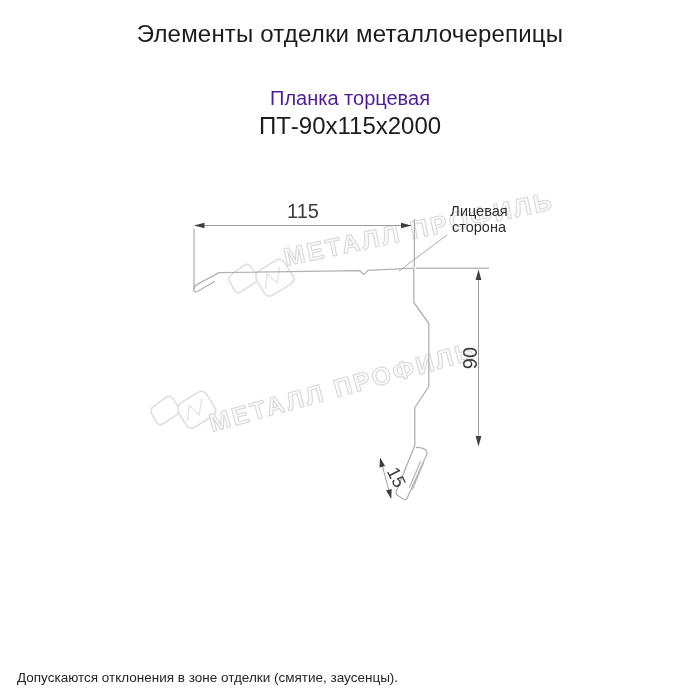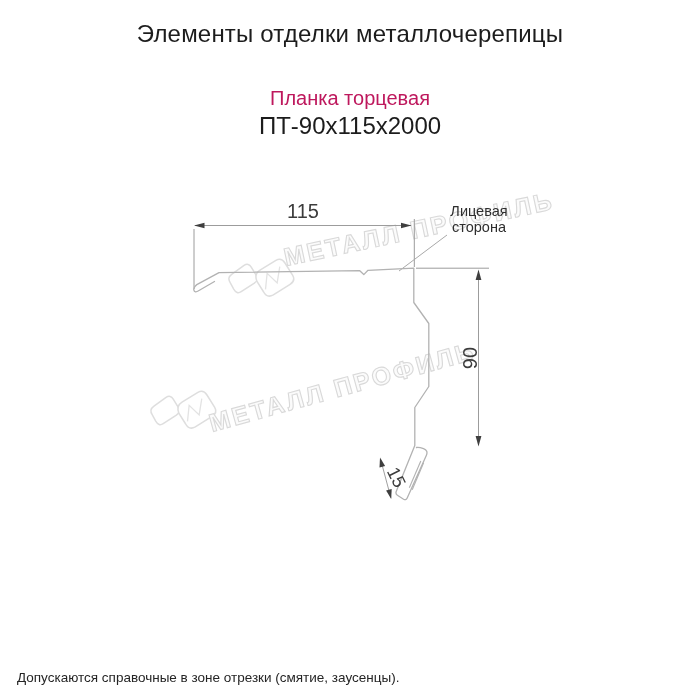--- a/index.html
+++ b/index.html
@@ -7,21 +7,21 @@
     position:relative;width:579px;height:700px;background:#ffffff;overflow:hidden;
     font-family:"Liberation Sans","DejaVu Sans",sans-serif;color:#1c1c1c;
   }
   .abs{position:absolute;}
   .page-title{
     top:20px;left:0;width:700px;text-align:center;
     font-size:24px;line-height:28px;letter-spacing:0.2px;color:#1c1c1c;
   }
   .product-name{
     top:86px;left:0;width:700px;text-align:center;
-    font-size:20px;line-height:24px;color:#be185d;
+    font-size:20px;line-height:24px;color:#4c1d95;
   }
   .product-code{
     top:114px;left:0;width:700px;text-align:center;
     font-size:24px;line-height:24px;color:#1c1c1c;
   }
   .face-label{
     top:203px;left:445px;width:68px;text-align:center;
     font-size:14.5px;line-height:16px;color:#2e2e2e;
   }
   .footer-note{
@@ -90,15 +90,15 @@
     <path d="M420.8,461 L409.3,487.8" stroke="#b2b2b2" stroke-width="1.1" fill="none"></path>
     <path d="M423.6,462.8 L412.2,489.7" stroke="#b2b2b2" stroke-width="1.1" fill="none"></path>
 
     <text class="dim-text" x="303" y="218" text-anchor="middle">115</text>
     <text class="dim-text" transform="translate(477,358) rotate(-90)" text-anchor="middle">90</text>
     <text class="dim-text-small" transform="translate(391,480) rotate(64)" text-anchor="middle">15</text>
   </svg>
 
   <div class="abs face-label">Лицевая сторона</div>
 
-  <div class="abs footer-note note2">Допускаются справочные в зоне отрезки (смятие, заусенцы).</div>
+  <div class="abs footer-note note2">Допускаются отклонения в зоне отделки (смятие, заусенцы).</div>
 
 </div>
 
 </body></html>

